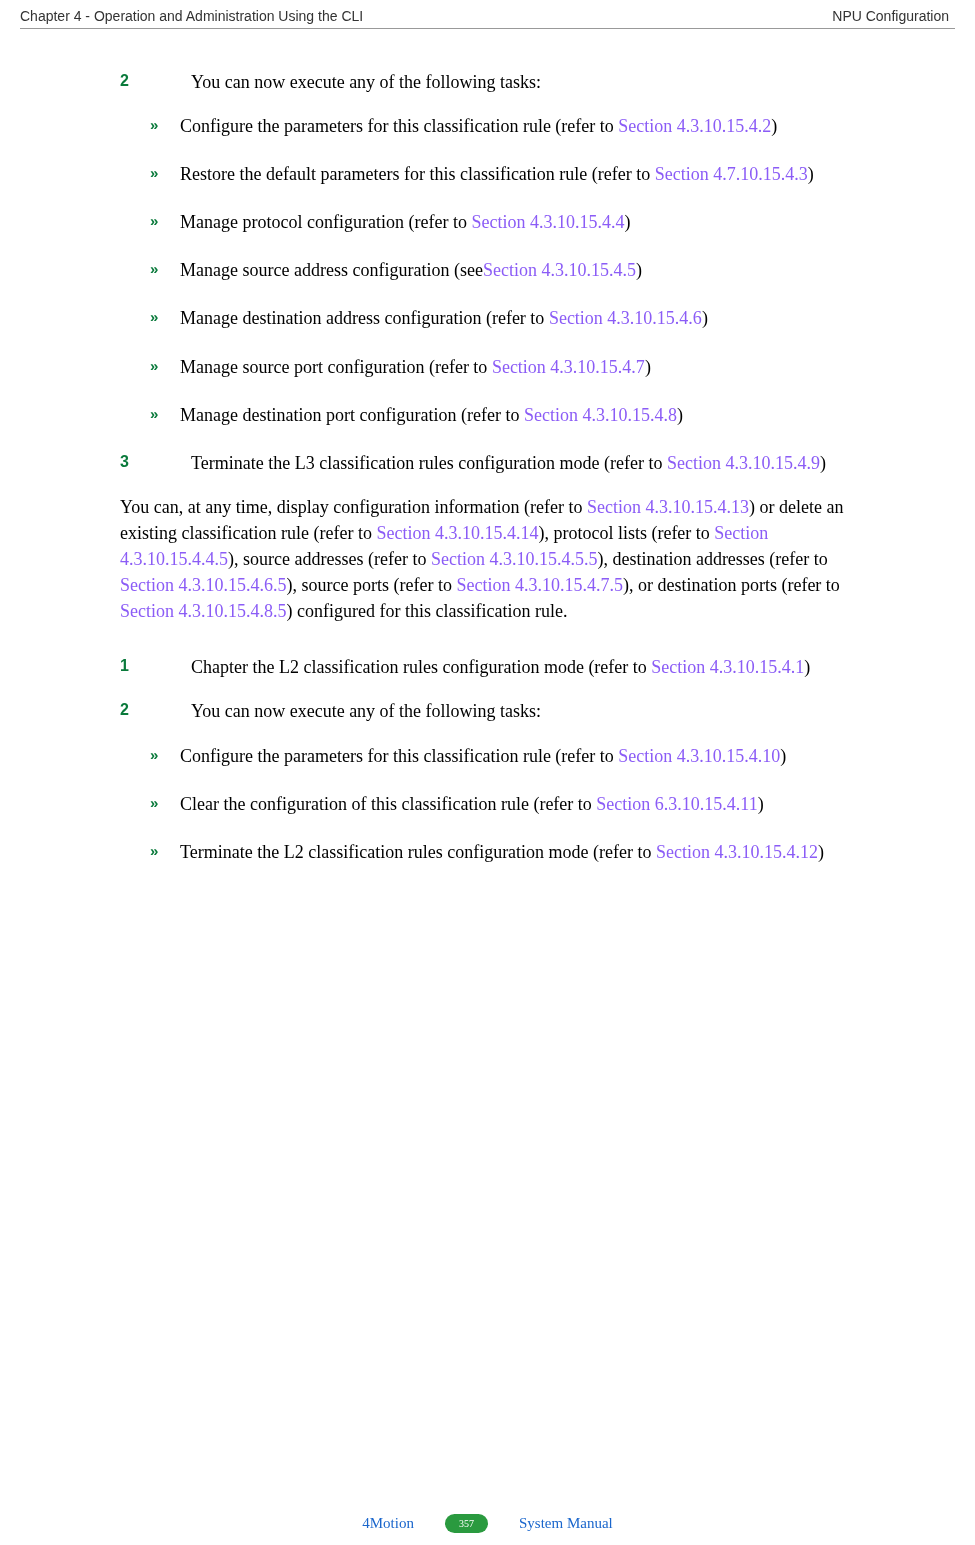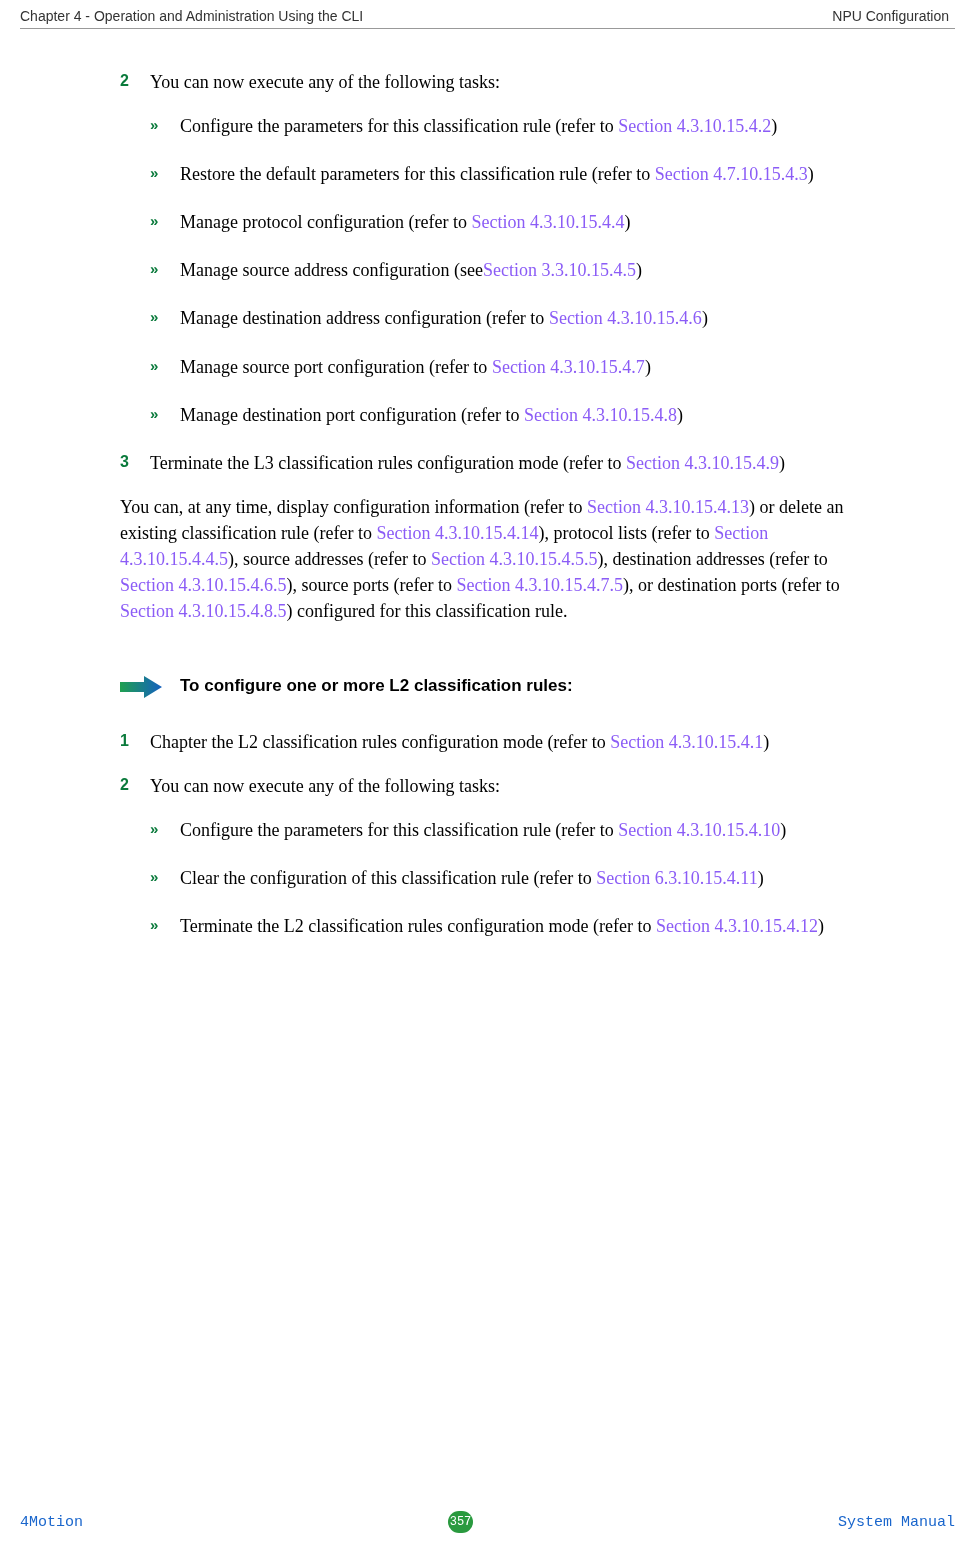--- a/index.html
+++ b/index.html
@@ -38,20 +38,21 @@
   .num-item .num {
     color: #0a7a3b;
     font-weight: bold;
     font-family: Arial, Helvetica, sans-serif;
     width: 30px;
     flex-shrink: 0;
     font-size: 16px;
   }
   .num-item .txt {
     flex: 1;
+    margin-left: 41px;
   }
   .sub-list {
     margin-left: 30px;
   }
   .sub-item {
     display: flex;
     margin-bottom: 22px;
   }
   .sub-item .bullet {
     color: #0a7a3b;
@@ -84,33 +85,34 @@
     font-family: Arial, Helvetica, sans-serif;
     font-weight: bold;
     font-size: 17px;
   }
   .footer {
     position: absolute;
     bottom: 12px;
     left: 0;
     right: 0;
     display: flex;
-    justify-content: space-between;
+    justify-content: center;
     align-items: center;
     padding: 0 20px;
-    font-family: Liberation Mono, monospace;
+    font-family: Liberation Serif, serif;
     font-size: 15px;
     color: #1a66cc;
+    gap: 31px;
   }
   .page-badge {
     background: #2a9a3f;
     color: #fff;
     border-radius: 14px;
-    padding: 4px 2px;
-    font-size: 12px;
+    padding: 4px 14px;
+    font-size: 10px;
   }
 </style>
 </head>
 <body>
 
 <div class="header">
   <span>Chapter 4 - Operation and Administration Using the CLI</span>
   <span>NPU Configuration</span>
 </div>
 <hr class="header-rule">
@@ -130,21 +132,21 @@
     <div class="sub-item">
       <span class="bullet">»</span>
       <span class="txt"><span>Restore the default parameters for this classification rule (refer to </span><span class="link">Section 4.7.10.15.4.3</span><span>)</span></span>
     </div>
     <div class="sub-item">
       <span class="bullet">»</span>
       <span class="txt"><span>Manage protocol configuration (refer to </span><span class="link">Section 4.3.10.15.4.4</span><span>)</span></span>
     </div>
     <div class="sub-item">
       <span class="bullet">»</span>
-      <span class="txt"><span>Manage source address configuration (see</span><span class="link">Section 3.3.10.15.4.5</span><span>)</span></span>
+      <span class="txt"><span>Manage source address configuration (see</span><span class="link">Section 4.3.10.15.4.5</span><span>)</span></span>
     </div>
     <div class="sub-item">
       <span class="bullet">»</span>
       <span class="txt"><span>Manage destination address configuration (refer to </span><span class="link">Section 4.3.10.15.4.6</span><span>)</span></span>
     </div>
     <div class="sub-item">
       <span class="bullet">»</span>
       <span class="txt"><span>Manage source port configuration (refer to </span><span class="link">Section 4.3.10.15.4.7</span><span>)</span></span>
     </div>
     <div class="sub-item">
@@ -155,32 +157,20 @@
 
   <div class="num-item">
     <span class="num">3</span>
     <span class="txt"><span>Terminate the L3 classification rules configuration mode (refer to </span><span class="link">Section 4.3.10.15.4.9</span><span>)</span></span>
   </div>
 
   <div class="para">
     <span>You can, at any time, display configuration information (refer to </span><span class="link">Section 4.3.10.15.4.13</span><span>) or delete an existing classification rule (refer to </span><span class="link">Section 4.3.10.15.4.14</span><span>), protocol lists (refer to </span><span class="link">Section 4.3.10.15.4.4.5</span><span>), source addresses (refer to </span><span class="link">Section 4.3.10.15.4.5.5</span><span>), destination addresses (refer to </span><span class="link">Section 4.3.10.15.4.6.5</span><span>), source ports (refer to </span><span class="link">Section 4.3.10.15.4.7.5</span><span>), or destination ports (refer to </span><span class="link">Section 4.3.10.15.4.8.5</span><span>) configured for this classification rule.</span>
   </div>
 
-  <div class="callout">
-    <svg width="42" height="22" viewBox="0 0 42 22">
-      <defs>
-        <linearGradient id="g" x1="0" y1="0" x2="1" y2="0">
-          <stop offset="0" stop-color="#1fa050"></stop>
-          <stop offset="1" stop-color="#1560c0"></stop>
-        </linearGradient>
-      </defs>
-      <polygon points="0,6 24,6 24,0 42,11 24,22 24,16 0,16" fill="url(#g)"></polygon>
-    </svg>
-    <span class="callout-text">To configure one or more L2 classification rules:</span>
-  </div>
 
   <div class="num-item">
     <span class="num">1</span>
     <span class="txt"><span>Chapter the L2 classification rules configuration mode (refer to </span><span class="link">Section 4.3.10.15.4.1</span><span>)</span></span>
   </div>
 
   <div class="num-item">
     <span class="num">2</span>
     <span class="txt">You can now execute any of the following tasks:</span>
   </div>

